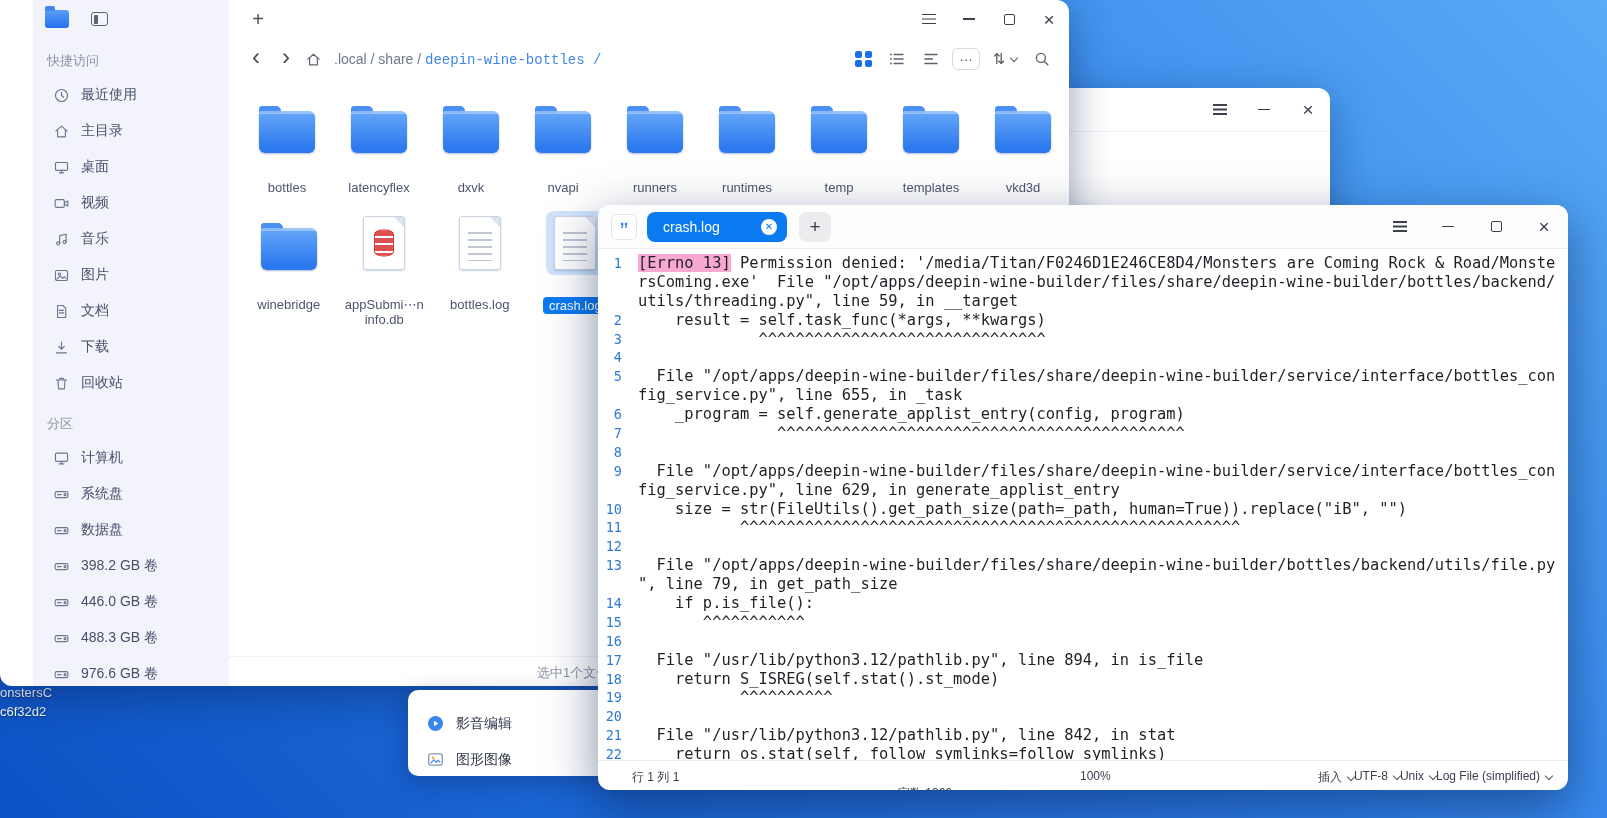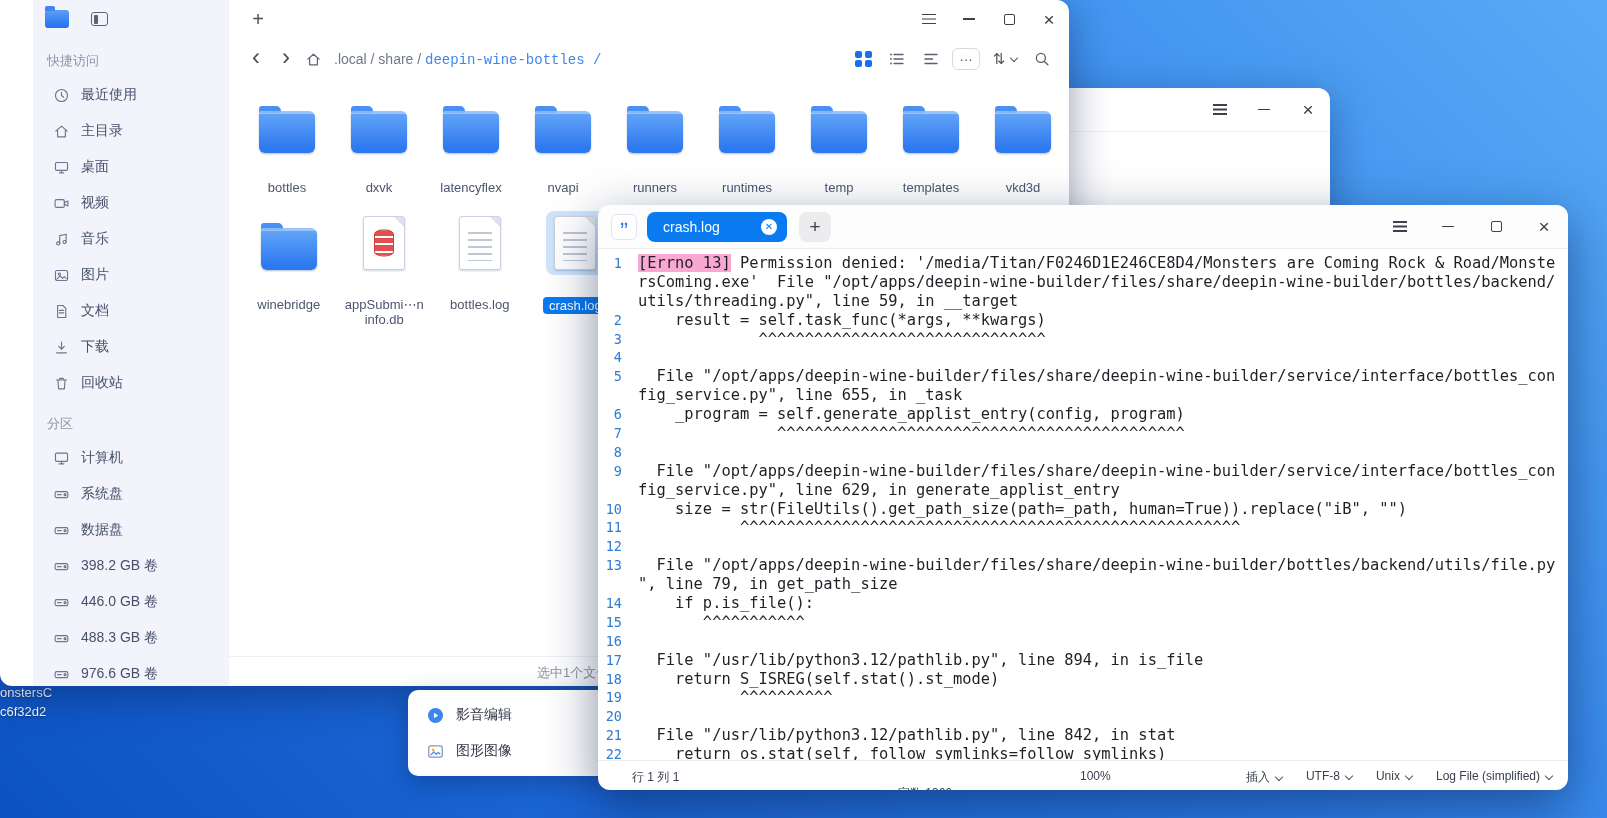--- a/index.html
+++ b/index.html
@@ -66,21 +66,21 @@
   .fm-status { height:30px; border-top:1px solid #f0f1f4; position:relative; font-size:13px; color:#8b93a6; }
   .fm-status span { position:absolute; left:308px; top:7px; white-space:nowrap; }
 
   
   .win3 { position:absolute; left:950px; top:88px; width:380px; height:400px; background:#fff; border-radius:12px; box-shadow:0 10px 40px rgba(8,30,80,.4); z-index:1; }
   .win3-title { height:44px; display:flex; align-items:center; justify-content:flex-end; border-bottom:1px solid #f2f2f4; }
   .win3 .winbtn { width:44px; height:42px; }
 
   
   .ctx { position:absolute; left:408px; top:690px; width:232px; background:#fff; border-radius:10px; box-shadow:0 6px 24px rgba(10,20,60,.3); padding:7px 6px; z-index:3; }
-  .ctx-item { display:flex; align-items:center; gap:11px; height:36px; padding:0 12px; border-radius:7px; font-size:14px; color:#33394a; }
+  .ctx-item { display:flex; align-items:flex-end; gap:11px; height:36px; padding:0 12px; border-radius:7px; font-size:14px; color:#33394a; }
   .ctx-item svg { width:19px; height:19px; display:block; }
 
   
   .ed { position:absolute; left:598px; top:205px; width:970px; height:585px; background:#fff; border-radius:12px;
         box-shadow:0 16px 50px rgba(5,25,70,.5); display:flex; flex-direction:column; overflow:hidden; z-index:4; }
   .ed-titlebar { height:44px; flex:0 0 auto; display:flex; align-items:center; padding-left:13px; border-bottom:1px solid #ededf0; background:#fdfdfe; }
   .ed-logo { width:26px; height:26px; border:1px solid #e2e5ee; border-radius:6px; background:#fff; color:#2f7bf0; font-size:24px; line-height:4px; display:flex; align-items:flex-start; justify-content:center; overflow:hidden; }
   .ed-tab { margin-left:10px; height:30px; background:#0a7af0; border-radius:8px; display:flex; align-items:center; gap:10px; padding:0 10px 0 16px; color:#fff; font-size:14px; min-width:140px; }
   .tab-x { width:16px; height:16px; border-radius:50%; background:#fff; color:#0a7af0; font-size:10px; line-height:1; display:flex; align-items:center; justify-content:center; margin-left:auto; }
   .ed-add { margin-left:12px; width:32px; height:30px; background:#ececee; border-radius:8px; color:#3c414d; font-size:19px; display:flex; align-items:center; justify-content:center; }
@@ -89,21 +89,21 @@
   .ed-gutter { width:34px; flex:0 0 auto; padding:5px 10px 0 0; text-align:right; color:#2e7bd4; font-size:13.5px; }
   .gnum { height:18.9px; }
   .ed-code { flex:1; padding:5px 0 0 6px; white-space:pre; color:#1d2025; overflow:hidden; }
   .crow { height:18.9px; }
   .hl { background:#f9a8d4; }
   .ed-status { height:30px; flex:0 0 auto; border-top:1px solid #ededf0; position:relative; font-size:12px; color:#3a4050; }
   .st-abs { position:absolute; top:8px; white-space:nowrap; }
   .st-cursor { left:34px; }
   .st-count { left:300px;margin-top:16px; }
   .st-zoom { left:482px; }
-  .st-dds { position:absolute; right:16px; top:8px; display:flex; gap:24px; }
+  .st-dds { position:absolute; right:16px; top:8px; display:flex; }
   .st-dd { white-space:nowrap; }
 
   
   .frags { position:absolute; left:0; top:683px; z-index:0; color:#fff; font-size:13px; line-height:19px; text-shadow:0 1px 2px rgba(0,0,0,.45); }
 </style>
 </head>
 <body>
 
 <div class="win3">
   <div class="win3-title">
@@ -352,27 +352,27 @@
           <div class="cell">
             <div class="icn">
               <div class="folder"></div>
             </div>
             <div class="lbl">bottles</div>
           </div>
           <div class="cell">
             <div class="icn">
               <div class="folder"></div>
             </div>
+            <div class="lbl">latencyflex</div>
+          </div>
+          <div class="cell">
+            <div class="icn">
+              <div class="folder"></div>
+            </div>
             <div class="lbl">dxvk</div>
-          </div>
-          <div class="cell">
-            <div class="icn">
-              <div class="folder"></div>
-            </div>
-            <div class="lbl">latencyflex</div>
           </div>
           <div class="cell">
             <div class="icn">
               <div class="folder"></div>
             </div>
             <div class="lbl">nvapi</div>
           </div>
           <div class="cell">
             <div class="icn">
               <div class="folder"></div>

